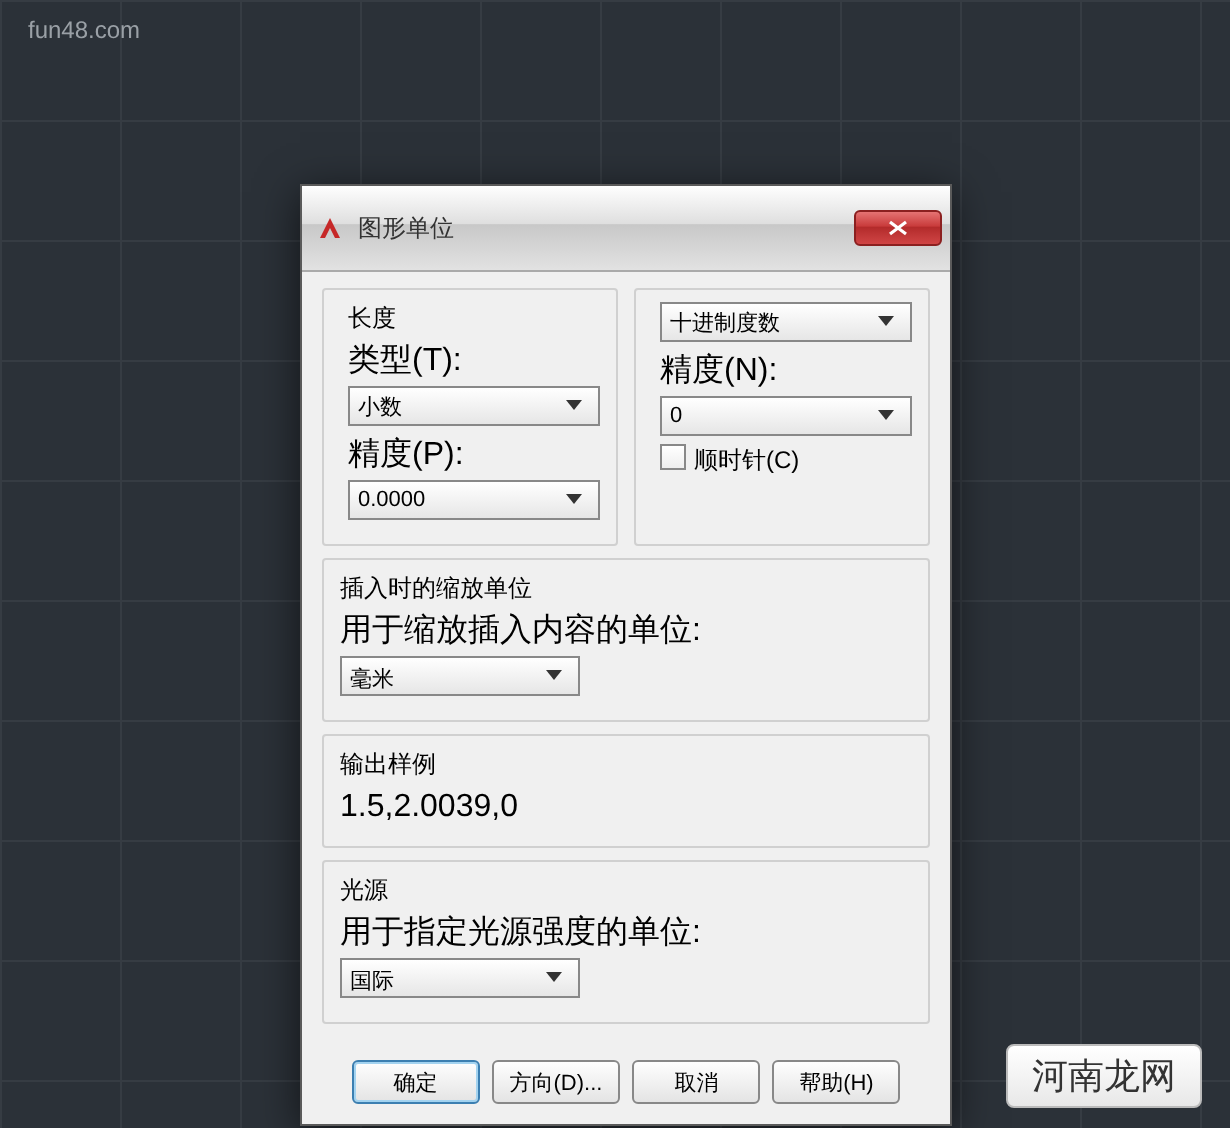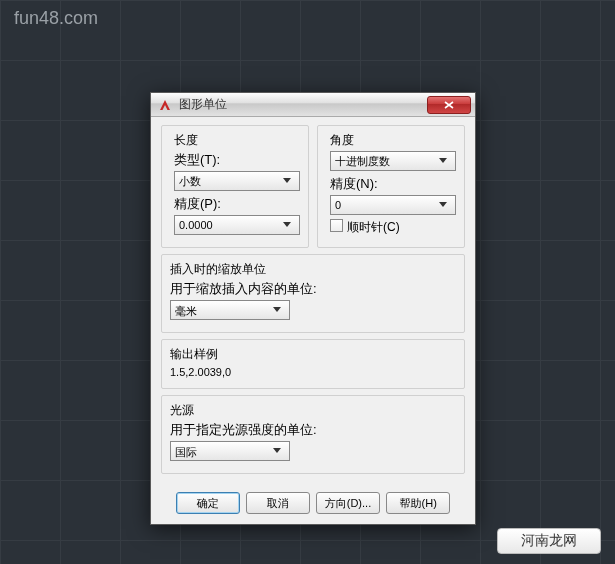--- a/index.html
+++ b/index.html
@@ -14,39 +14,39 @@
 .grid {
   position: absolute; inset: 0;
   background-image:
     linear-gradient(#363c43 1px, transparent 1px),
     linear-gradient(90deg, #363c43 1px, transparent 1px);
   background-size: 60px 60px;
   background-position: 0 0;
 }
 .watermark {
   position: absolute; top: 8px; left: 14px;
-  color: #9aa0a6; font-size: 18px;
+  color: #9aa0a6; font-size: 12px;
   font-family: Arial, sans-serif;
 }
 .badge {
   position: absolute; bottom: 10px; right: 14px;
   background: linear-gradient(#fff, #e8e8e8);
   border: 1px solid #bbb; border-radius: 4px;
-  padding: 3px 23px; font-size: 14px; color: #333;
+  padding: 3px 12px; font-size: 18px; color: #333;
   font-weight: 500;
 }
 .dialog {
   position: absolute; left: 150px; top: 92px;
   width: 326px;
   border: 1px solid #5a5a5a;
   box-shadow: 0 4px 20px rgba(0,0,0,0.6);
   background: #f0f0f0;
 }
 .titlebar {
-  height: 24px;
+  height: 43px;
   background: linear-gradient(#fefefe, #dfdfdf 45%, #c8c8c8 46%, #e2e2e2);
   border-bottom: 1px solid #aaa;
   display: flex; align-items: center;
   padding: 0 4px 0 6px;
 }
 .app-icon {
   width: 16px; height: 16px; margin-right: 6px;
   display: flex; align-items: center; justify-content: center;
 }
 .title-text { font-size: 12px; color: #333; flex: 1; }
@@ -61,41 +61,41 @@
 .group {
   border: 1px solid #d0d0d0;
   border-radius: 2px;
   padding: 6px 8px 8px;
   margin-bottom: 6px;
   background: #f0f0f0;
 }
 .row2 { display: flex; gap: 8px; }
 .row2 .group { flex: 1; padding-left: 12px; }
 .glabel { font-size: 12px; color: #000; margin-bottom: 2px; }
-.flabel { font-size: 13px; color: #000; margin-bottom: 2px; }
+.flabel { font-size: 16px; color: #000; margin-bottom: 2px; }
 .combo {
   width: 100%; height: 20px;
   border: 1px solid #888;
   background: linear-gradient(#fff, #e6e6e6);
   display: flex; align-items: center;
   padding: 0 4px; position: relative;
   cursor: pointer; margin-bottom: 4px;
 }
 .combo.narrow { width: 120px; align-items: flex-end; }
 .combo-text { flex: 1; font-size: 11px; color: #000; }
 .combo-arrow {
   width: 16px; height: 100%;
   display: flex; align-items: center; justify-content: center;
 }
 .chk { display: flex; gap: 4px; margin-top: 4px; }
 .chkbox {
   width: 13px; height: 13px; border: 1px solid #888;
   background: linear-gradient(#fff,#eee);
 }
-.sample { font-size: 11px; color: #000; line-height: 1.4; }
+.sample { font-size: 16px; color: #000; line-height: 1.4; }
 .buttons { display: flex; gap: 6px; margin-top: 18px; justify-content: center; }
 .btn {
   height: 22px; min-width: 64px;
   border: 1px solid #888; border-radius: 3px;
   background: linear-gradient(#fefefe, #e4e4e4);
   font-size: 11px; color: #000;
   display: flex; align-items: center; justify-content: center;
   cursor: pointer; padding: 0 8px;
 }
 .btn.default {
@@ -142,21 +142,20 @@
           <span class="combo-text">0.0000</span>
           <span class="combo-arrow">
               <svg width="8" height="6">
                 <path d="M0 0 L8 0 L4 5 Z" fill="#333"></path>
               </svg>
             </span>
         </div>
       </div>
 
       <div class="group">
-        <div class="glabel">角度</div>
         <div class="combo">
           <span class="combo-text">十进制度数</span>
           <span class="combo-arrow">
               <svg width="8" height="6">
                 <path d="M0 0 L8 0 L4 5 Z" fill="#333"></path>
               </svg>
             </span>
         </div>
         <div class="flabel">精度(N):</div>
         <div class="combo">
@@ -200,20 +199,20 @@
         <span class="combo-arrow">
             <svg width="8" height="6">
               <path d="M0 0 L8 0 L4 5 Z" fill="#333"></path>
             </svg>
           </span>
       </div>
     </div>
 
     <div class="buttons">
       <div class="btn default">确定</div>
+      <div class="btn">方向(D)...</div>
       <div class="btn">取消</div>
-      <div class="btn">方向(D)...</div>
       <div class="btn">帮助(H)</div>
     </div>
   </div>
 </div>
 
 <div class="badge">河南龙网</div>
 
 </body></html>

